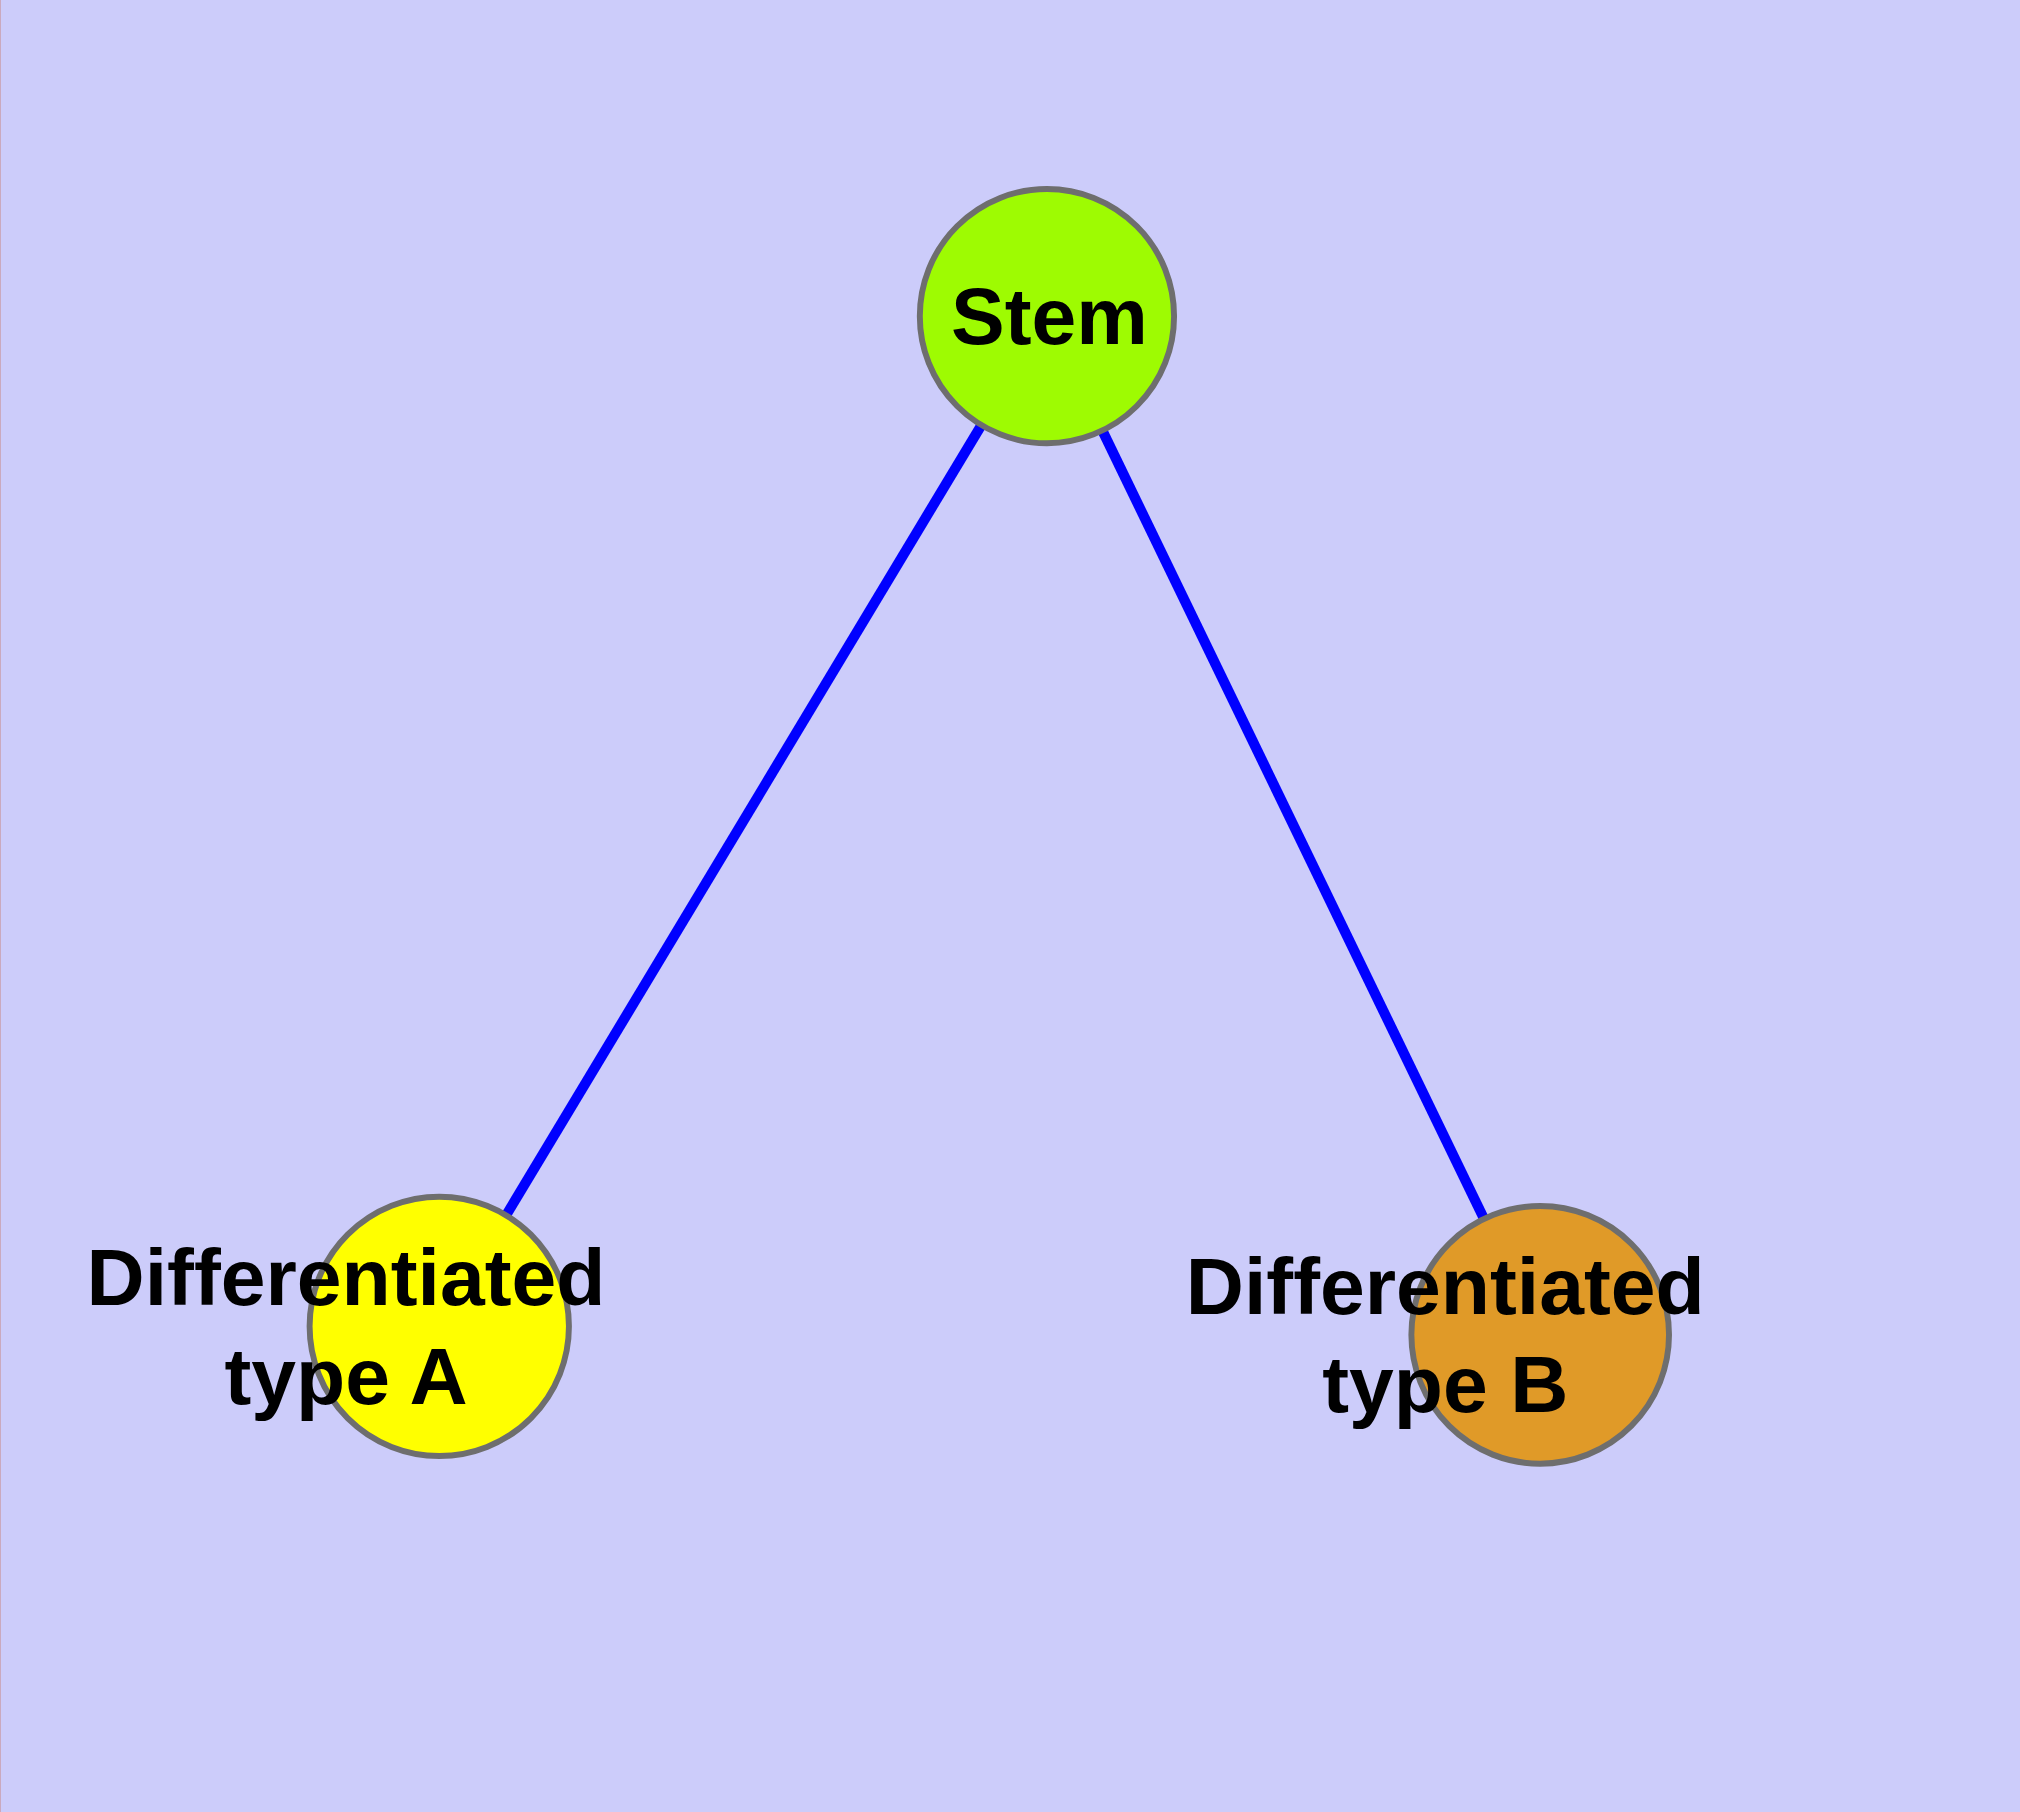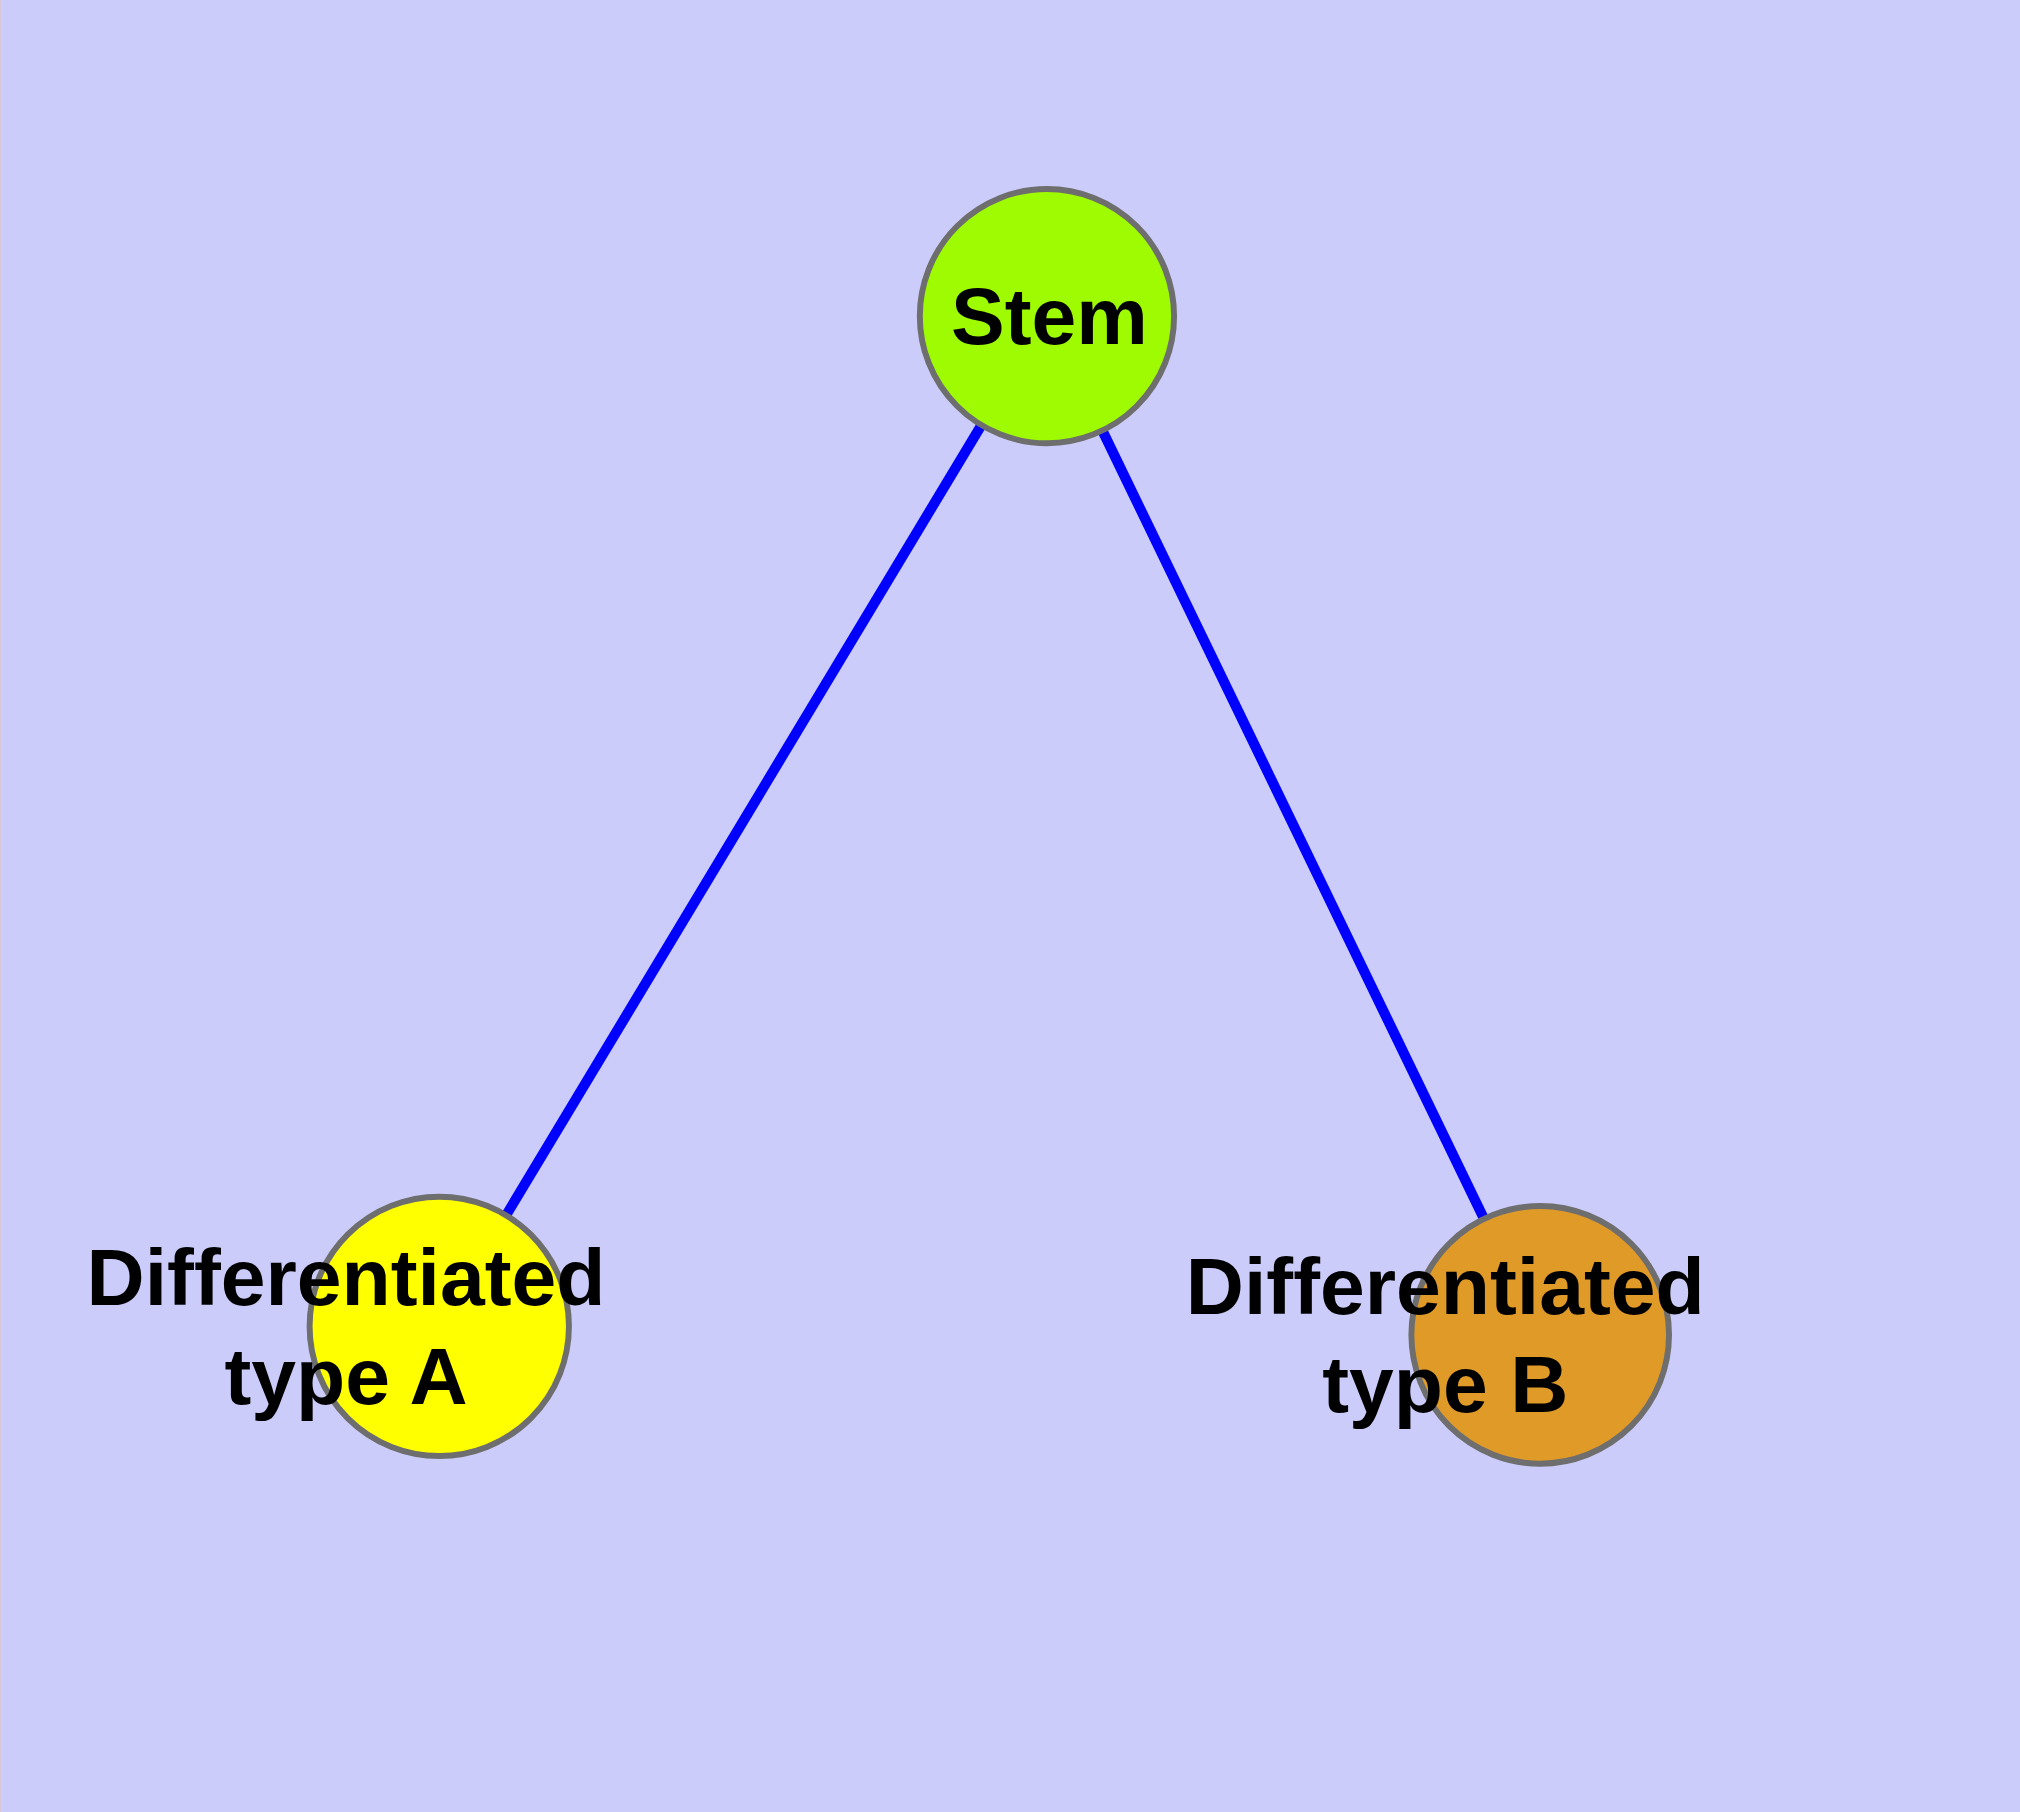--- a/index.html
+++ b/index.html
@@ -28,21 +28,21 @@
     font-weight: bold;
     fill: #000000;
     font-size: 95px;
     text-anchor: middle;
     dominant-baseline: alphabetic;
   }
 </style>
 </head>
 <body>
 
-<div id="stage" style="width: 2021px; height: 1812px; background: #fdba74;">
+<div id="stage" style="width: 2021px; height: 1812px; background: #c2410c;">
   <svg id="graph-svg" viewBox="0 0 2384 2138">
 
     <rect x="0" y="0" width="2384" height="2138" fill="#ccccfa"></rect>
 
     <g>
       <line id="edge-0" stroke="#0000ff" stroke-width="12" stroke-linecap="butt" x1="1157.682962614989" y1="501.53822672654553" x2="596.8633781327112" y2="1433.8910087389236"></line>
       <line id="edge-1" stroke="#0000ff" stroke-width="12" stroke-linecap="butt" x1="1300.3693667403743" y1="508.0068364637971" x2="1750.7590417030874" y2="1438.1930723833523"></line>
     </g>
 
     <g>

